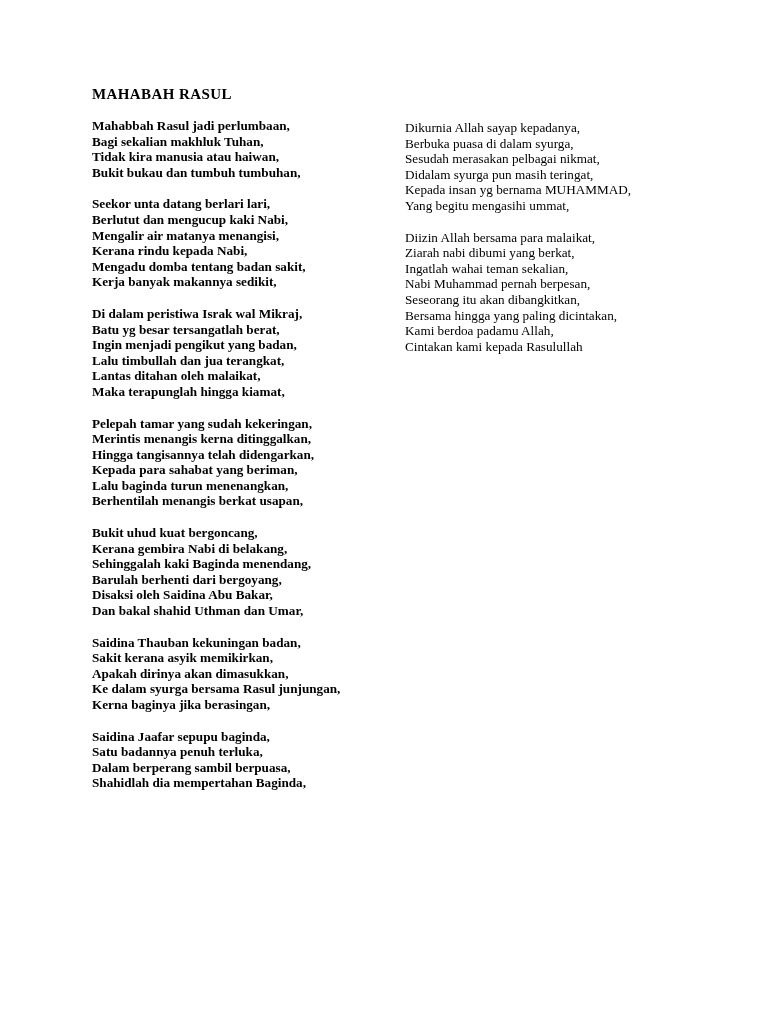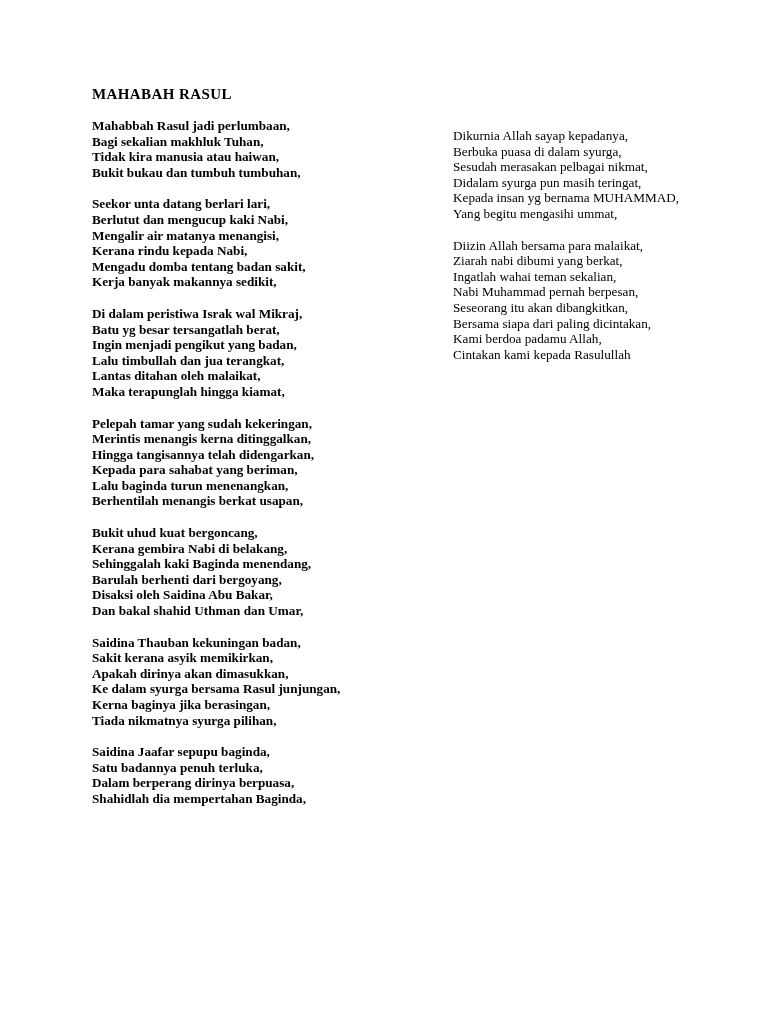--- a/index.html
+++ b/index.html
@@ -37,23 +37,22 @@
     line-height: 15.6px;
   }
   .col-left {
     left: 92px;
     top: 118px;
     width: 290px;
     font-weight: bold;
   }
   .col-right {
     left: 405px;
-    top: 128px;
+    top: 120px;
     width: 300px;
-    margin-left: 48px;
   }
   .stanza {
     margin: 0 0 16px 0;
   }
   .stanza:last-child {
     margin-bottom: 0;
   }
   .line {
     white-space: pre;
   }
@@ -109,27 +108,26 @@
       <div class="line">Disaksi oleh Saidina Abu Bakar,</div>
       <div class="line">Dan bakal shahid Uthman dan Umar,</div>
     </div>
 
     <div class="stanza">
       <div class="line">Saidina Thauban kekuningan badan,</div>
       <div class="line">Sakit kerana asyik memikirkan,</div>
       <div class="line">Apakah dirinya akan dimasukkan,</div>
       <div class="line">Ke dalam syurga bersama Rasul junjungan,</div>
       <div class="line">Kerna baginya jika berasingan,</div>
-      <div class="line">Tiada nikmatnya syurga pilihan,</div>
     </div>
 
     <div class="stanza">
       <div class="line">Saidina Jaafar sepupu baginda,</div>
       <div class="line">Satu badannya penuh terluka,</div>
-      <div class="line">Dalam berperang dirinya berpuasa,</div>
+      <div class="line">Dalam berperang sambil berpuasa,</div>
       <div class="line">Shahidlah dia mempertahan Baginda,</div>
     </div>
 
   </div>
 
   <div class="column col-right">
 
     <div class="stanza">
       <div class="line">Dikurnia Allah sayap kepadanya,</div>
       <div class="line">Berbuka puasa di dalam syurga,</div>
@@ -138,20 +136,20 @@
       <div class="line">Kepada insan yg bernama MUHAMMAD,</div>
       <div class="line">Yang begitu mengasihi ummat,</div>
     </div>
 
     <div class="stanza">
       <div class="line">Diizin Allah bersama para malaikat,</div>
       <div class="line">Ziarah nabi dibumi yang berkat,</div>
       <div class="line">Ingatlah wahai teman sekalian,</div>
       <div class="line">Nabi Muhammad pernah berpesan,</div>
       <div class="line">Seseorang itu akan dibangkitkan,</div>
-      <div class="line">Bersama siapa dari paling dicintakan,</div>
+      <div class="line">Bersama hingga yang paling dicintakan,</div>
       <div class="line">Kami berdoa padamu Allah,</div>
       <div class="line">Cintakan kami kepada Rasulullah</div>
     </div>
 
   </div>
 
 </div>
 
 </body></html>

